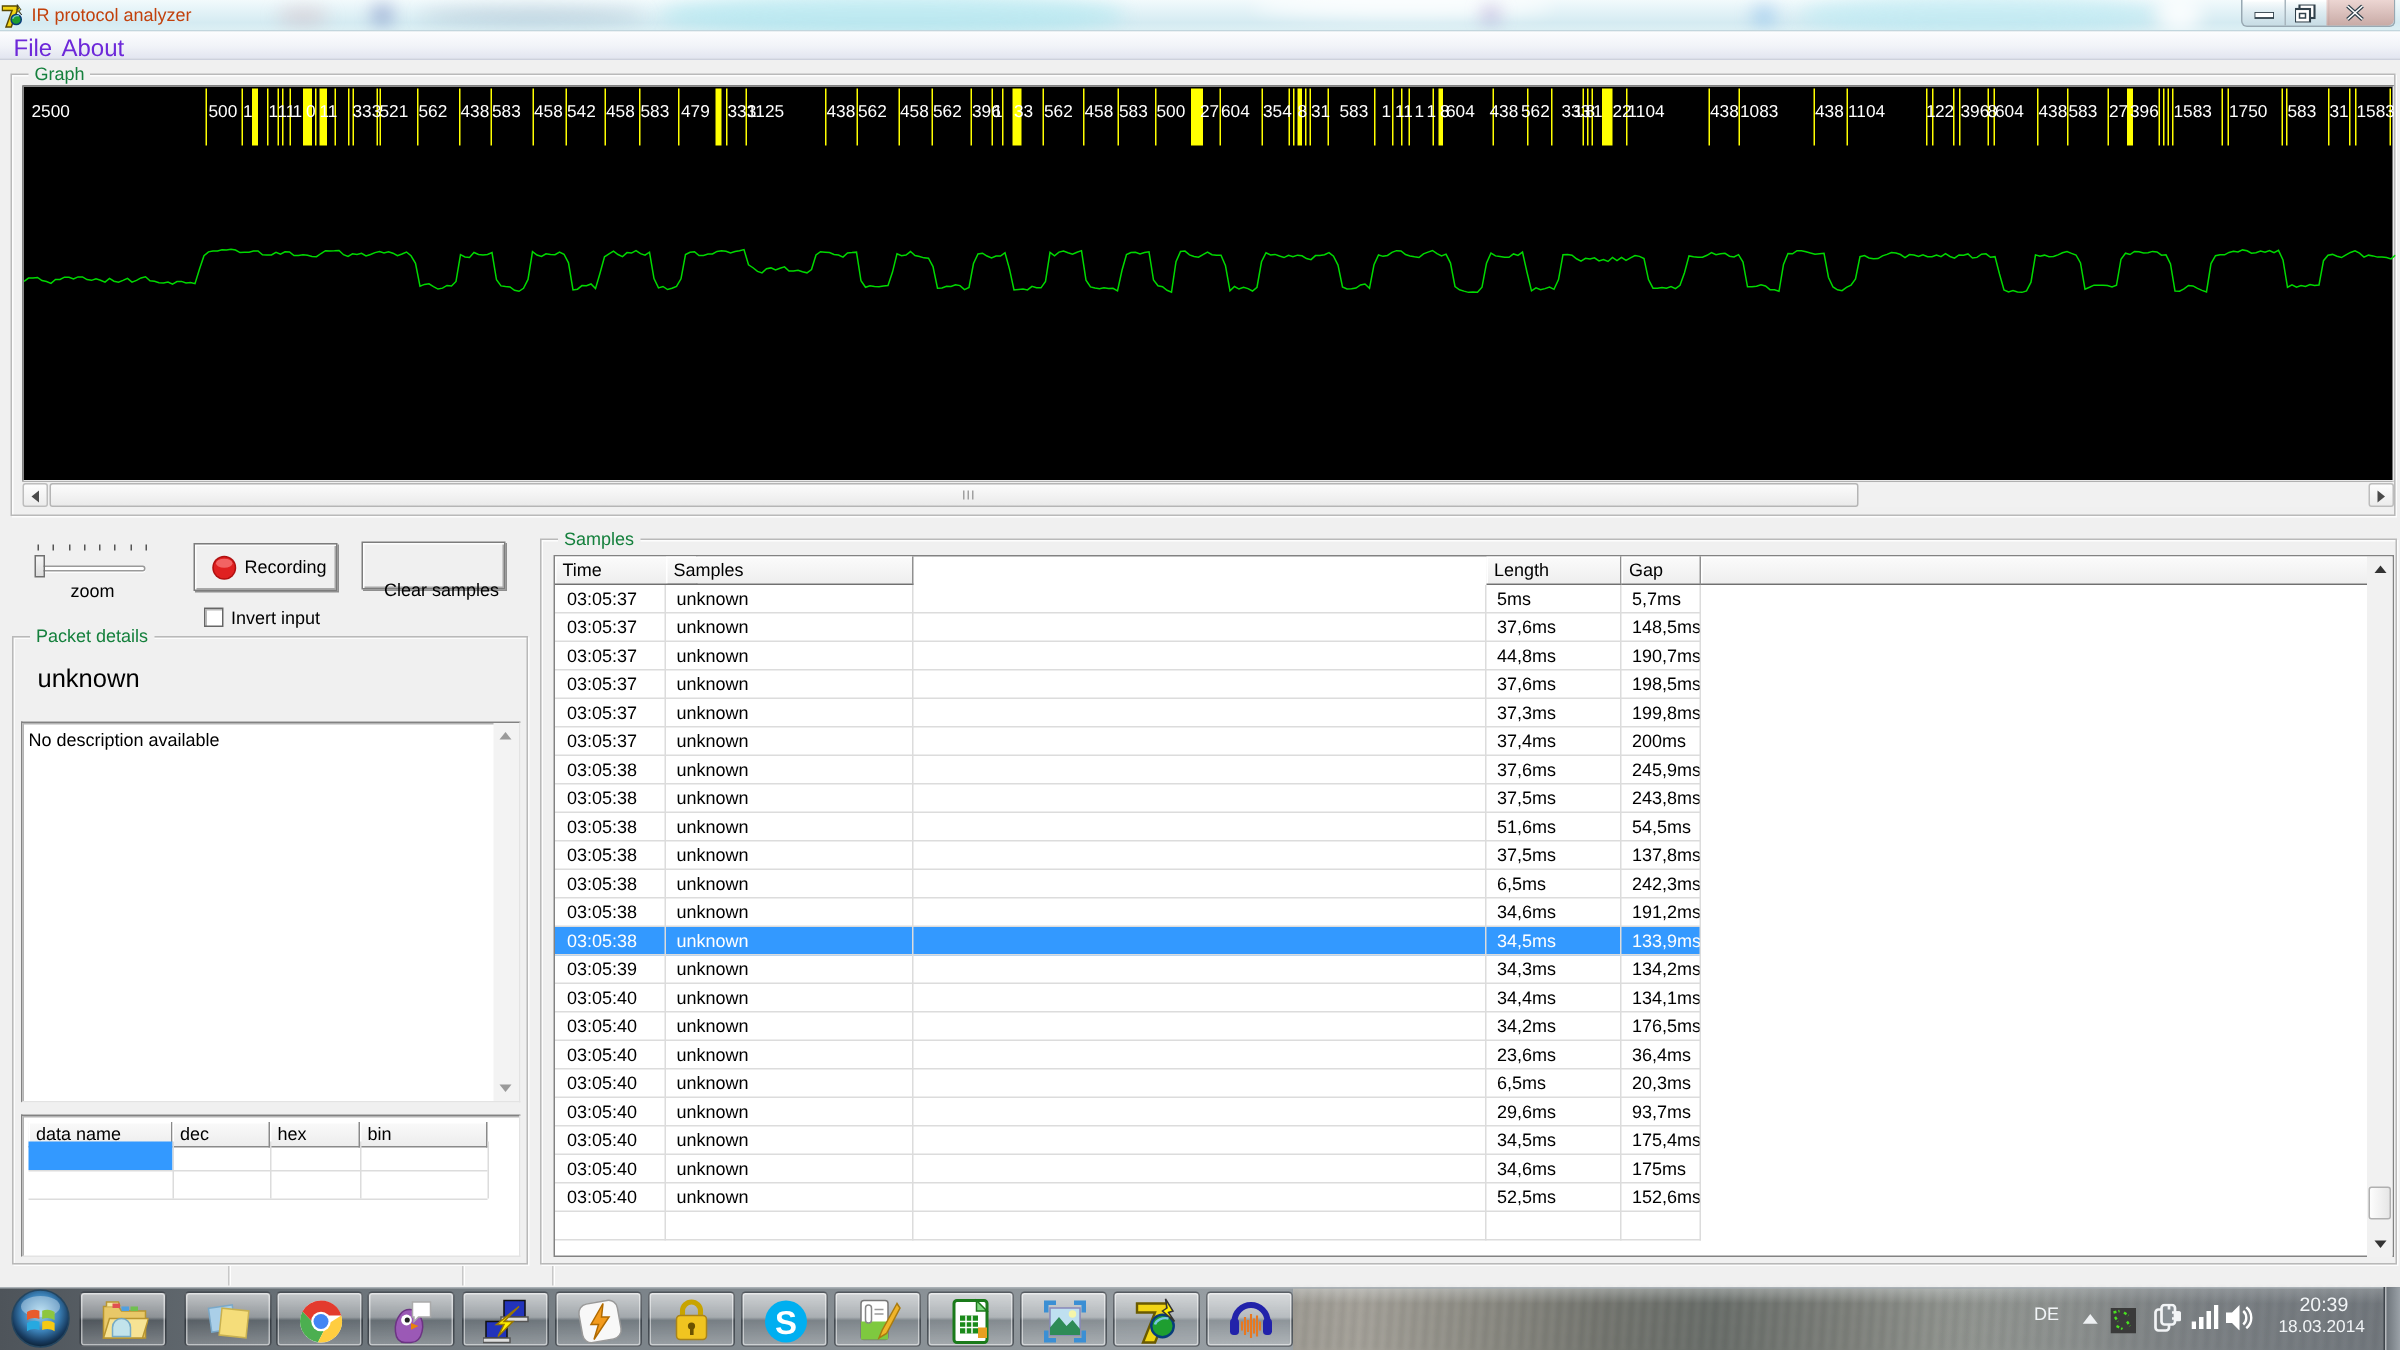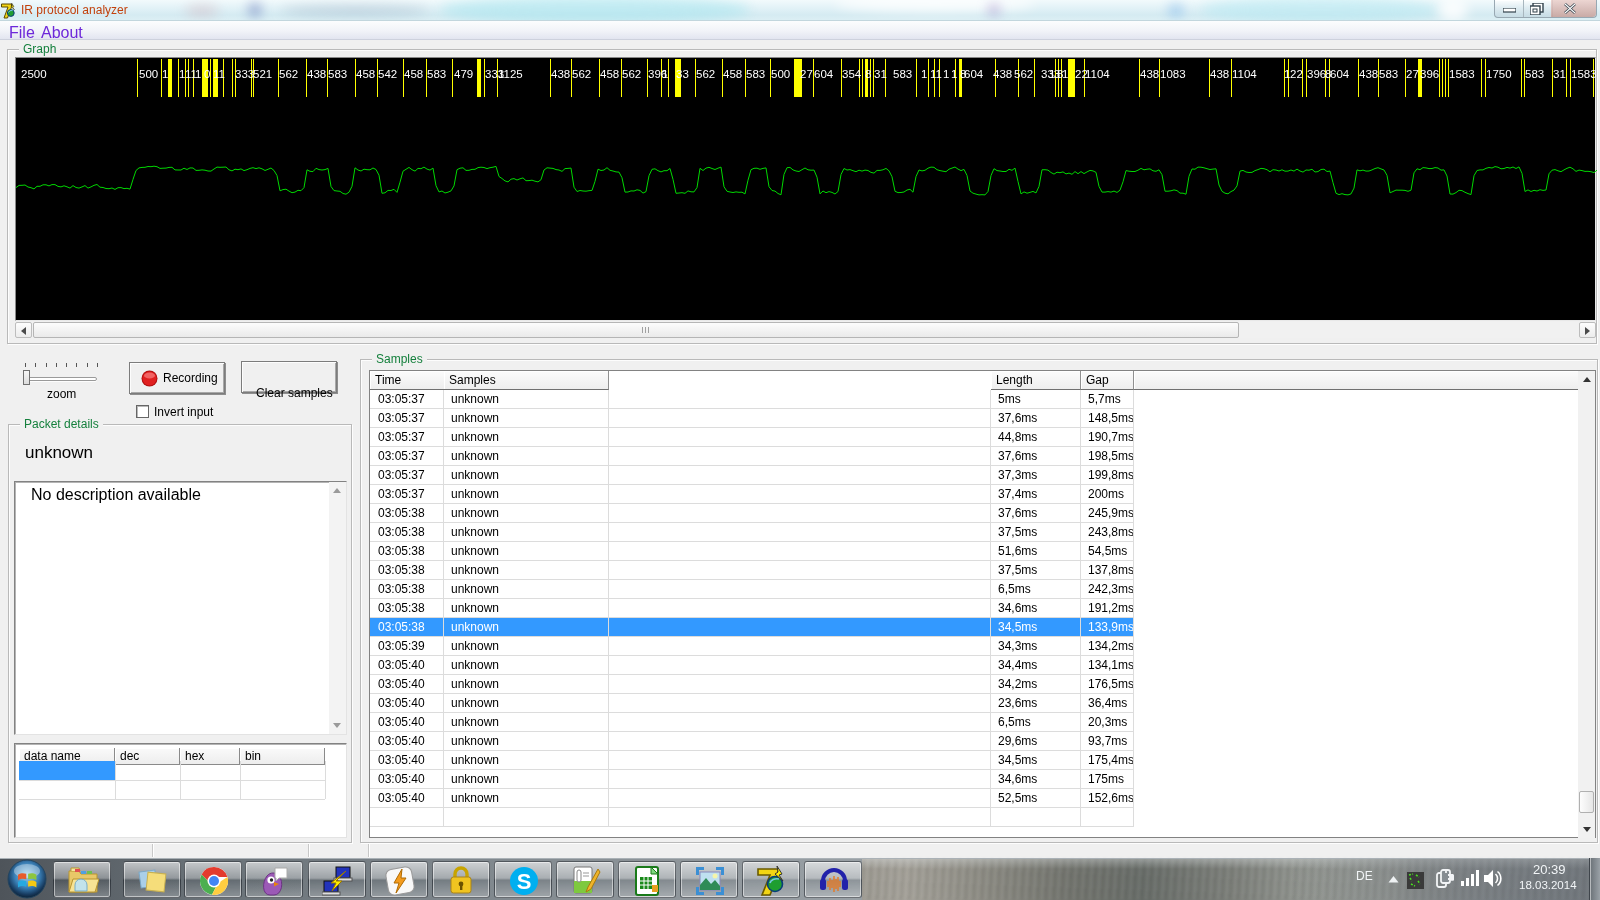--- a/index.html
+++ b/index.html
@@ -318,21 +318,21 @@
     </div>
 
 <div id="chk" class="abs"></div>
 <div class="abs" style="left:154px;top:405px;font-size:12px">Invert input</div>
 
 <div class="gbox abs" style="left:8px;top:424px;width:344px;height:419px">
   <span class="glabel">Packet details</span>
 </div>
 <div id="unknown" class="abs">unknown</div>
 <div class="sunken abs" style="left:14px;top:481px;width:333px;height:254px">
-  <div style="position:absolute;left:16px;top:4px;font-size:16px">No description available</div>
+  <div style="position:absolute;left:4px;top:4px;font-size:12px">No description available</div>
   <div class="vsb" style="right:0;top:0;width:17px;height:100%"></div>
   <div class="arrow" style="right:5px;top:6px;border-left:4px solid transparent;border-right:4px solid transparent;border-bottom:5px solid #9a9a9a"></div>
   <div class="arrow" style="right:5px;bottom:6px;border-left:4px solid transparent;border-right:4px solid transparent;border-top:5px solid #9a9a9a"></div>
 </div>
 <div class="sunken abs" style="left:14px;top:743px;width:333px;height:95px">
   <div class="hcell" style="left:4px;width:96px">data name</div>
   <div class="hcell" style="left:100px;width:65px">dec</div>
   <div class="hcell" style="left:165px;width:60px">hex</div>
   <div class="hcell" style="left:225px;width:85px">bin</div>
   <div style="position:absolute;left:4px;top:17px;width:96px;height:19px;background:#3399ff"></div>

